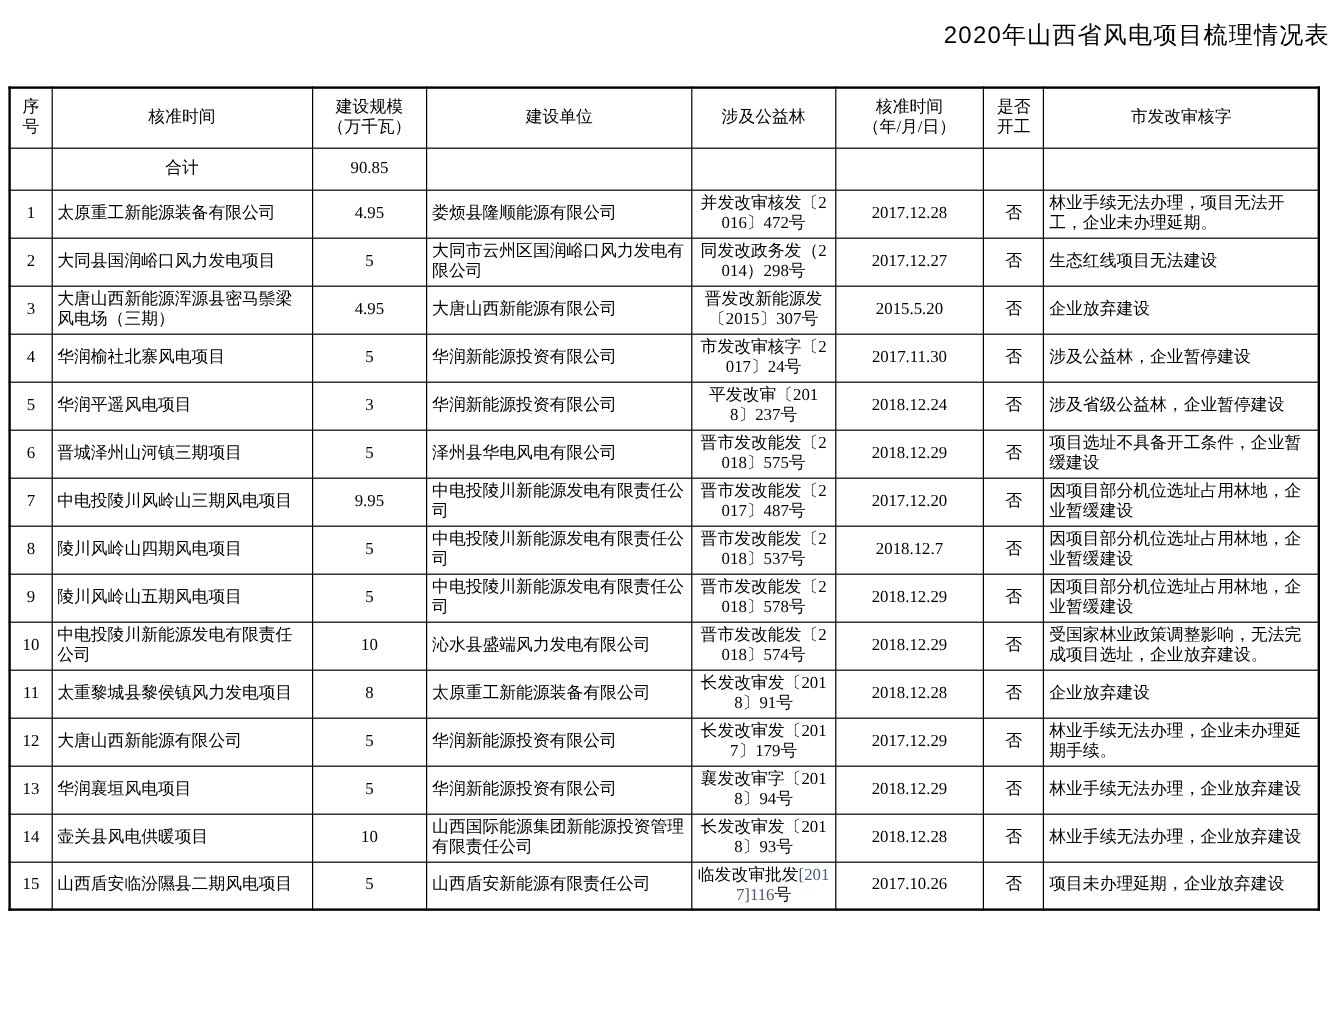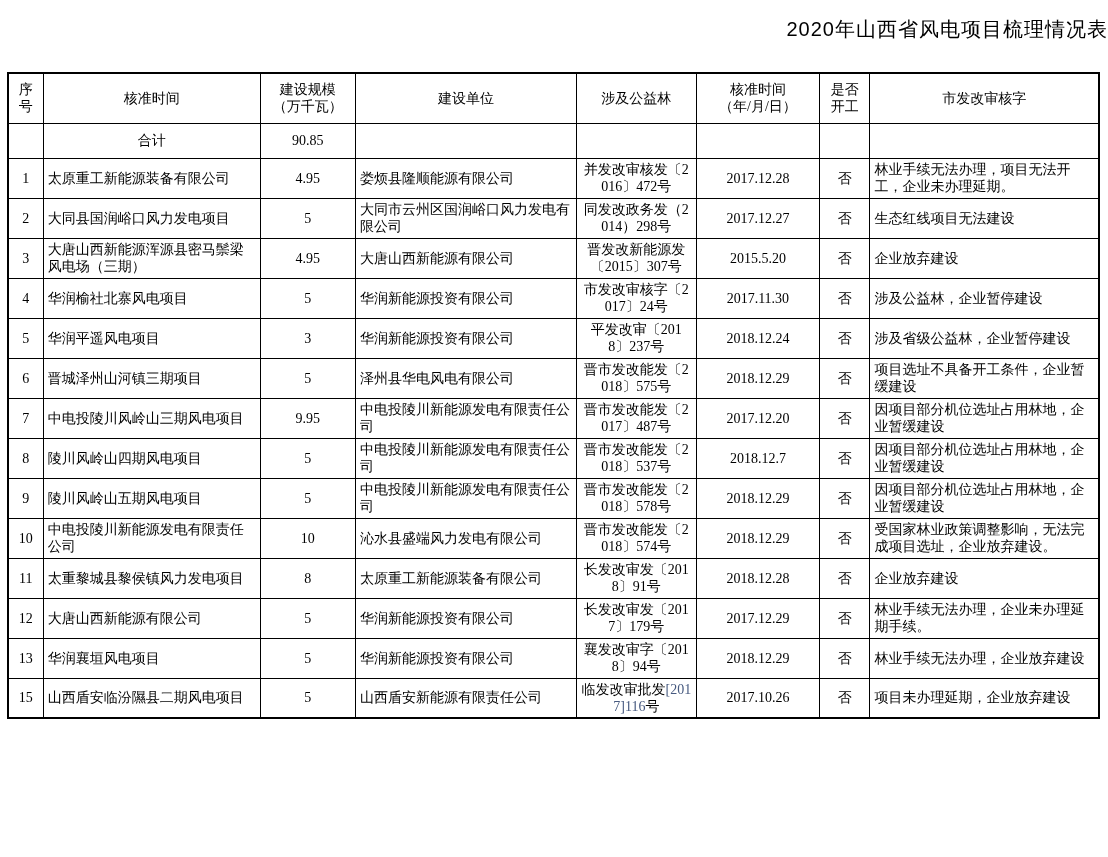--- a/index.html
+++ b/index.html
@@ -203,20 +203,30 @@
         <td class="c">13</td>
         <td class="l">华润襄垣风电项目</td>
         <td class="c">5</td>
         <td class="l">华润新能源投资有限公司</td>
         <td class="c">襄发改审字〔2018〕94号</td>
         <td class="c">2018.12.29</td>
         <td class="c">否</td>
         <td class="l">林业手续无法办理，企业放弃建设</td>
       </tr>
       <tr class="data-row">
+        <td class="c">14</td>
+        <td class="l">壶关县风电供暖项目</td>
+        <td class="c">10</td>
+        <td class="l">山西国际能源集团新能源投资管理有限责任公司</td>
+        <td class="c">长发改审发〔2018〕93号</td>
+        <td class="c">2018.12.28</td>
+        <td class="c">否</td>
+        <td class="l">林业手续无法办理，企业放弃建设</td>
+      </tr>
+      <tr class="data-row">
         <td class="c">15</td>
         <td class="l">山西盾安临汾隰县二期风电项目</td>
         <td class="c">5</td>
         <td class="l">山西盾安新能源有限责任公司</td>
         <td class="c">临发改审批发<span class="hl" style="color: rgb(70, 89, 127);">[2017]116</span>号</td>
         <td class="c">2017.10.26</td>
         <td class="c">否</td>
         <td class="l">项目未办理延期，企业放弃建设</td>
       </tr>
     </tbody>

